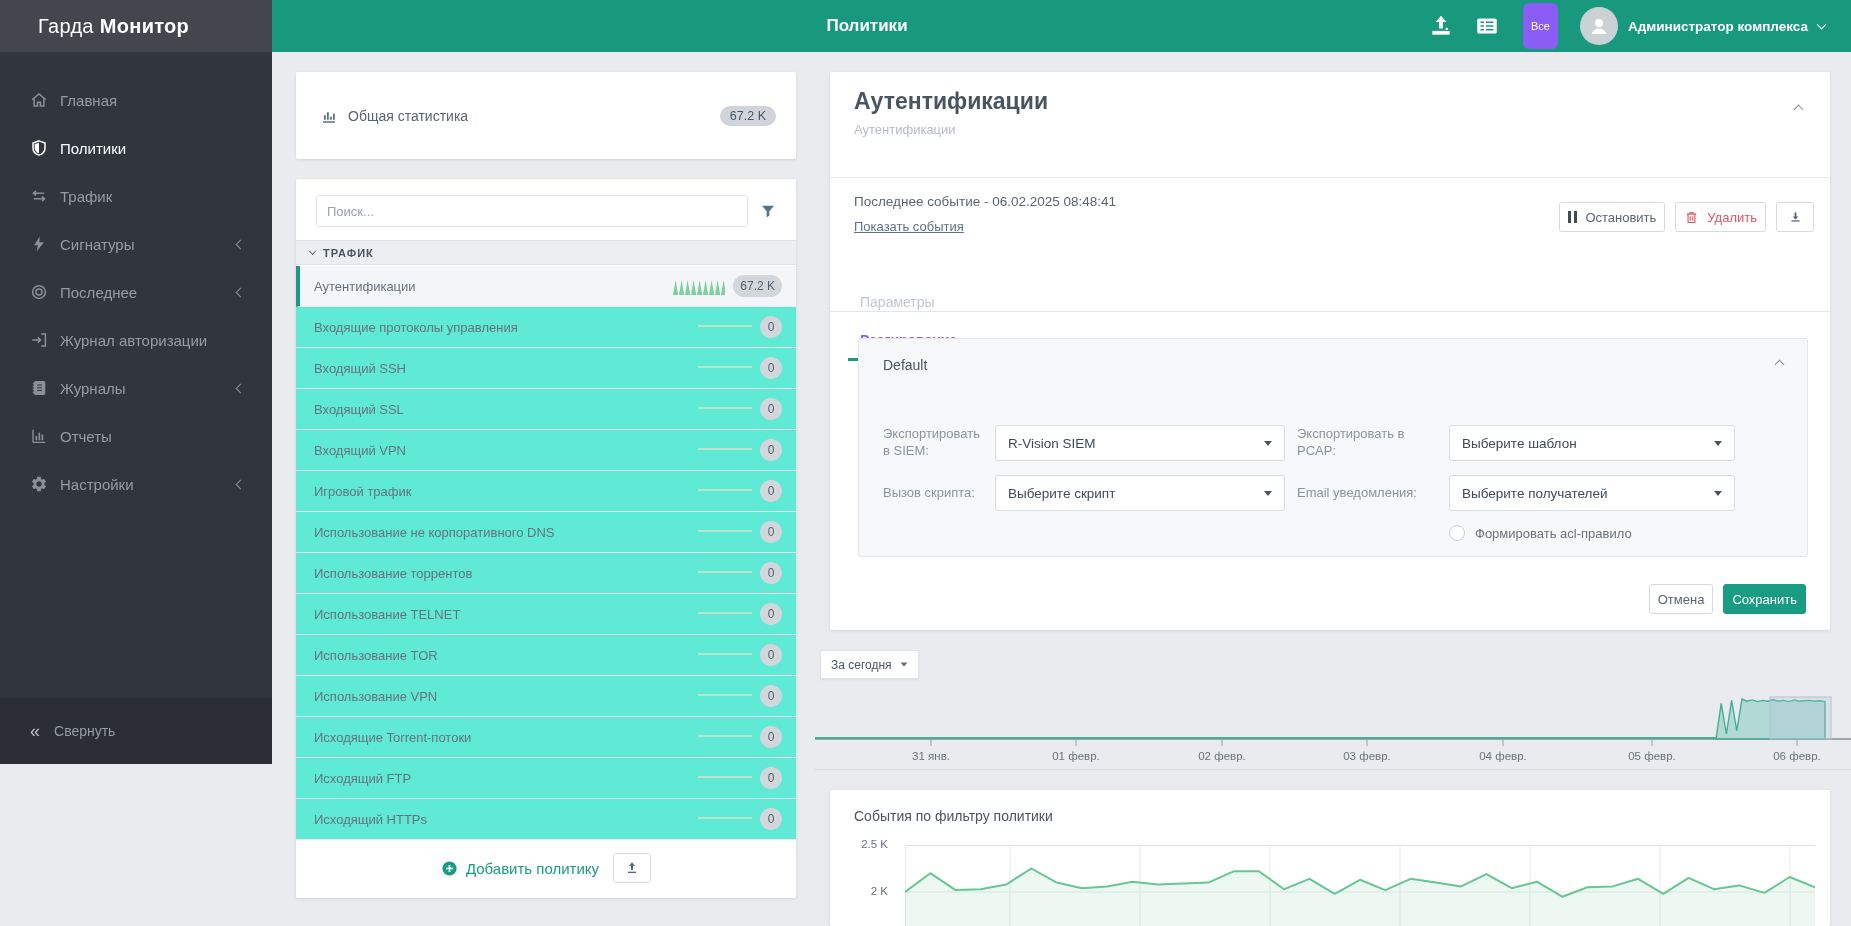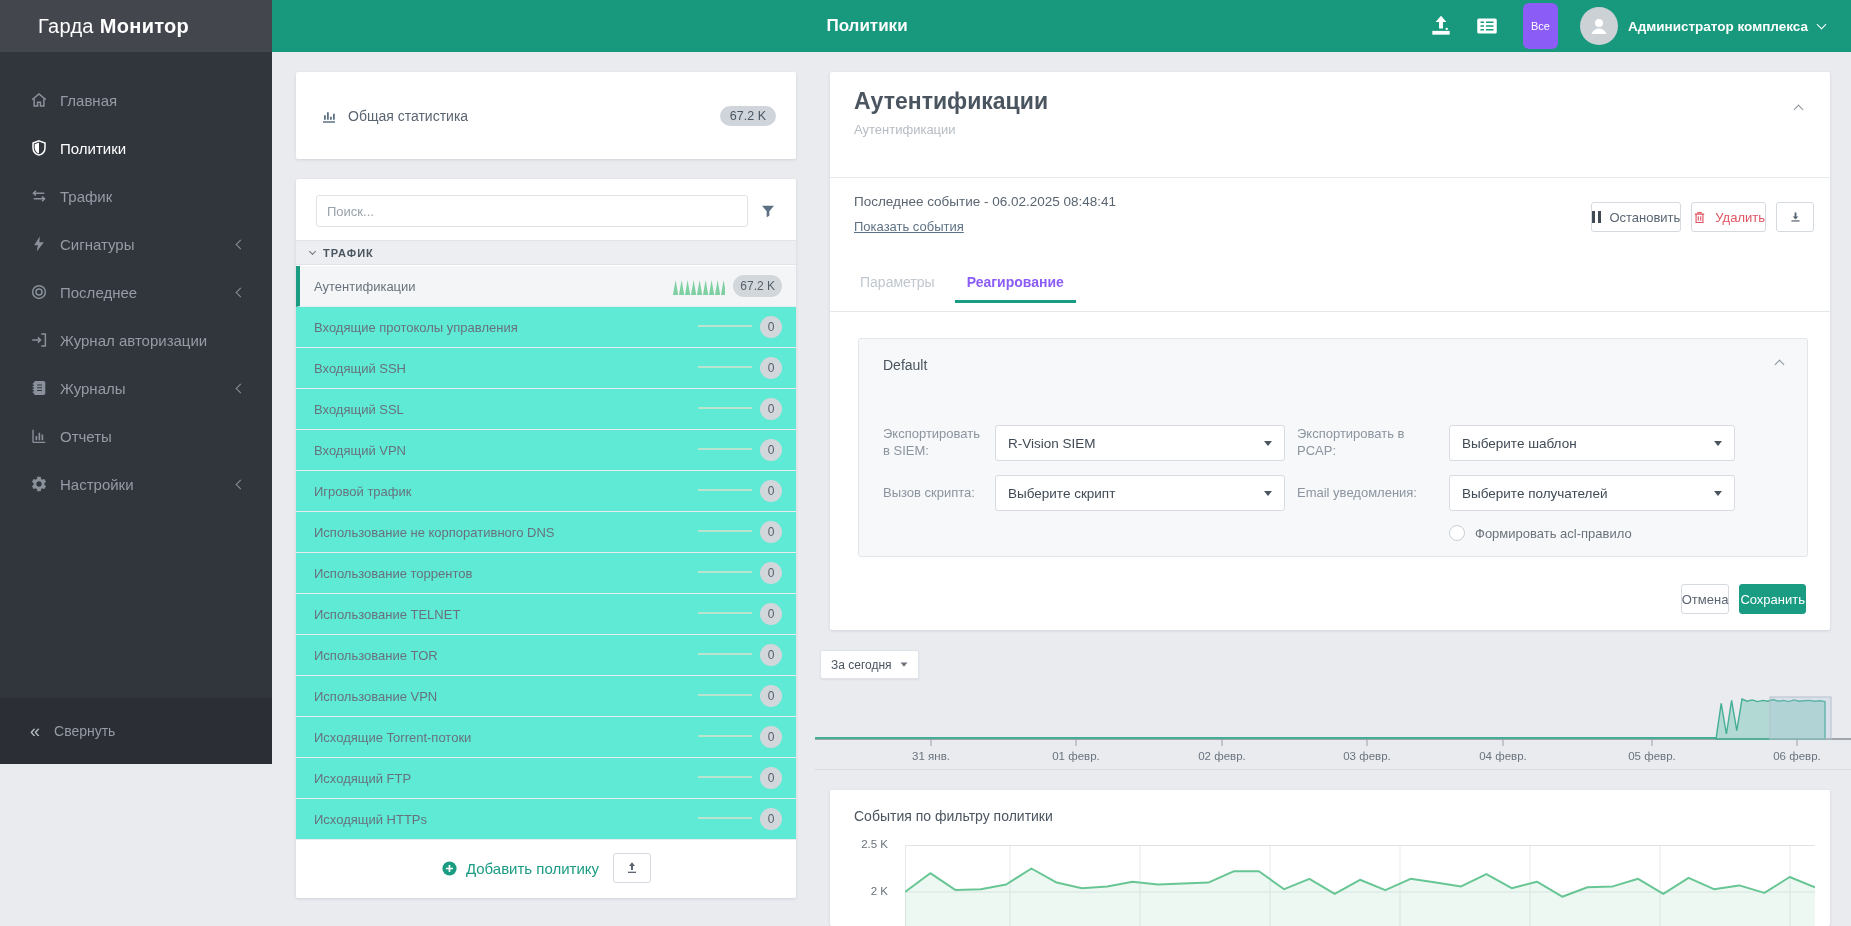--- a/index.html
+++ b/index.html
@@ -82,26 +82,26 @@
   
   .detail-card { left:830px; top:72px; width:1000px; height:558px; }
   .d-title { position:absolute; left:24px; top:16px; font-size:23px; color:#4a5560; }
   .d-subtitle { position:absolute; left:24px; top:50px; font-size:13px; color:#b6bcc3; }
   .d-collapse { position:absolute; right:28px; top:34px; color:#8a939c; cursor:pointer; }
   .d-divider { position:absolute; left:0; top:105px; width:1000px; border-top:1px solid #e7eaed; }
   .d-lastevent { position:absolute; left:24px; top:122px; font-size:13.5px; color:#5a6572; }
   .d-link { position:absolute; left:24px; top:147px; font-size:13px; color:#5e7285; text-decoration:underline; cursor:pointer; }
   .d-actions { position:absolute; right:16px; top:130px; display:flex; gap:10px; }
   .btn { height:30px; border:1px solid #d5dae0; border-radius:3px; background:#fff; display:flex; align-items:center;
-          gap:8px; padding:0 0; font-size:13px; color:#5a6572; cursor:pointer; font-family:inherit; }
+          gap:8px; padding:0 8px; font-size:13px; color:#5a6572; cursor:pointer; font-family:inherit; }
   .btn svg { width:15px; height:15px; }
   .pause-ico { width:9px; height:12px; border-left:3px solid #3f4a55; border-right:3px solid #3f4a55; }
   .btn.danger { color:#e05461; }
   .btn.icon-only { width:38px; padding:0; justify-content:center; }
-  .tabs { position:absolute; left:14px; top:192px; display:flex; }
+  .tabs { position:absolute; left:14px; top:212px; display:flex;flex-direction:column; }
   .tab { padding:10px 16px 12px; font-size:14px; color:#c0c7ce; cursor:pointer; position:relative; }
   .tab.active { color:#8b5cf6;font-weight:bold; }
   .tab.active::after { content:""; position:absolute; left:4px; right:4px; bottom:-1px; height:3px; background:#1a9c82; }
   .tabs-divider { position:absolute; left:0; top:239px; width:1000px; border-top:1px solid #e4e7ea; }
 
   .default-panel { position:absolute; left:28px; top:266px; width:950px; height:219px; background:#f7f8f9;
           border:1px solid #e2e5e9; border-radius:3px; }
   .dp-title { position:absolute; left:24px; top:18px; font-size:14px; color:#4a5560; }
   .dp-collapse { position:absolute; right:24px; top:22px; color:#8a939c; cursor:pointer; }
   .dp-grid { position:absolute; left:24px; top:86px; display:grid; grid-template-columns:100px 290px 140px 286px;

